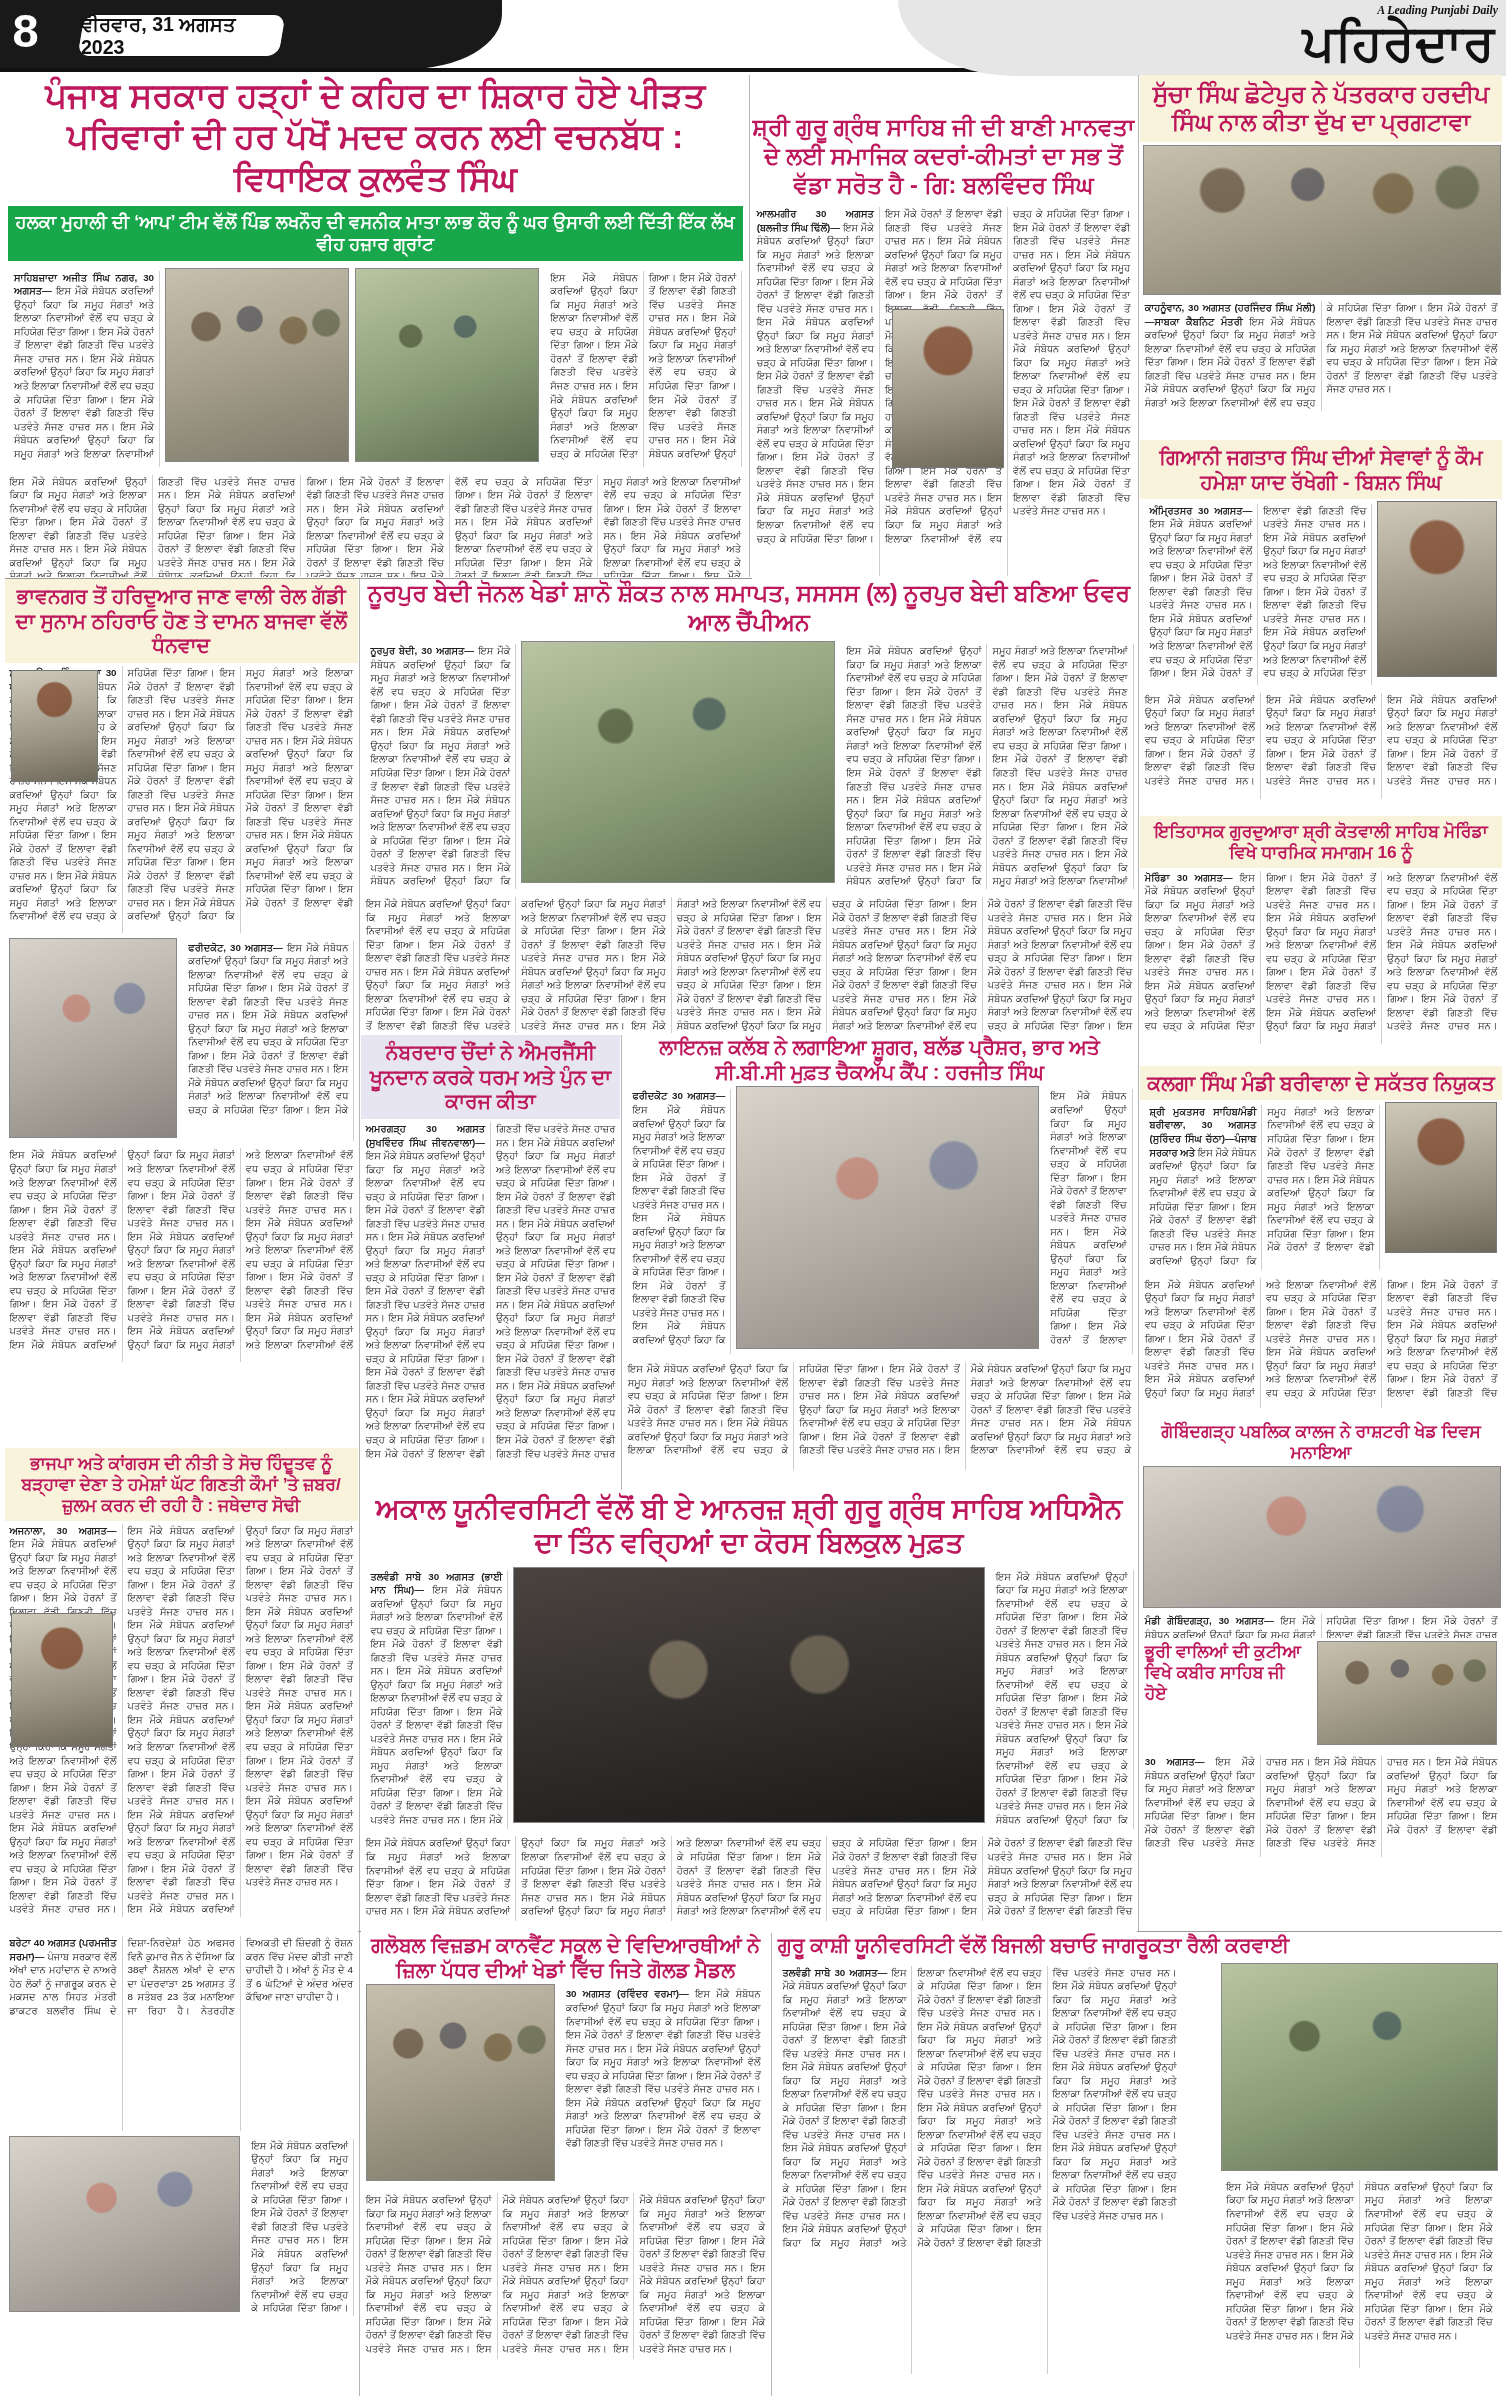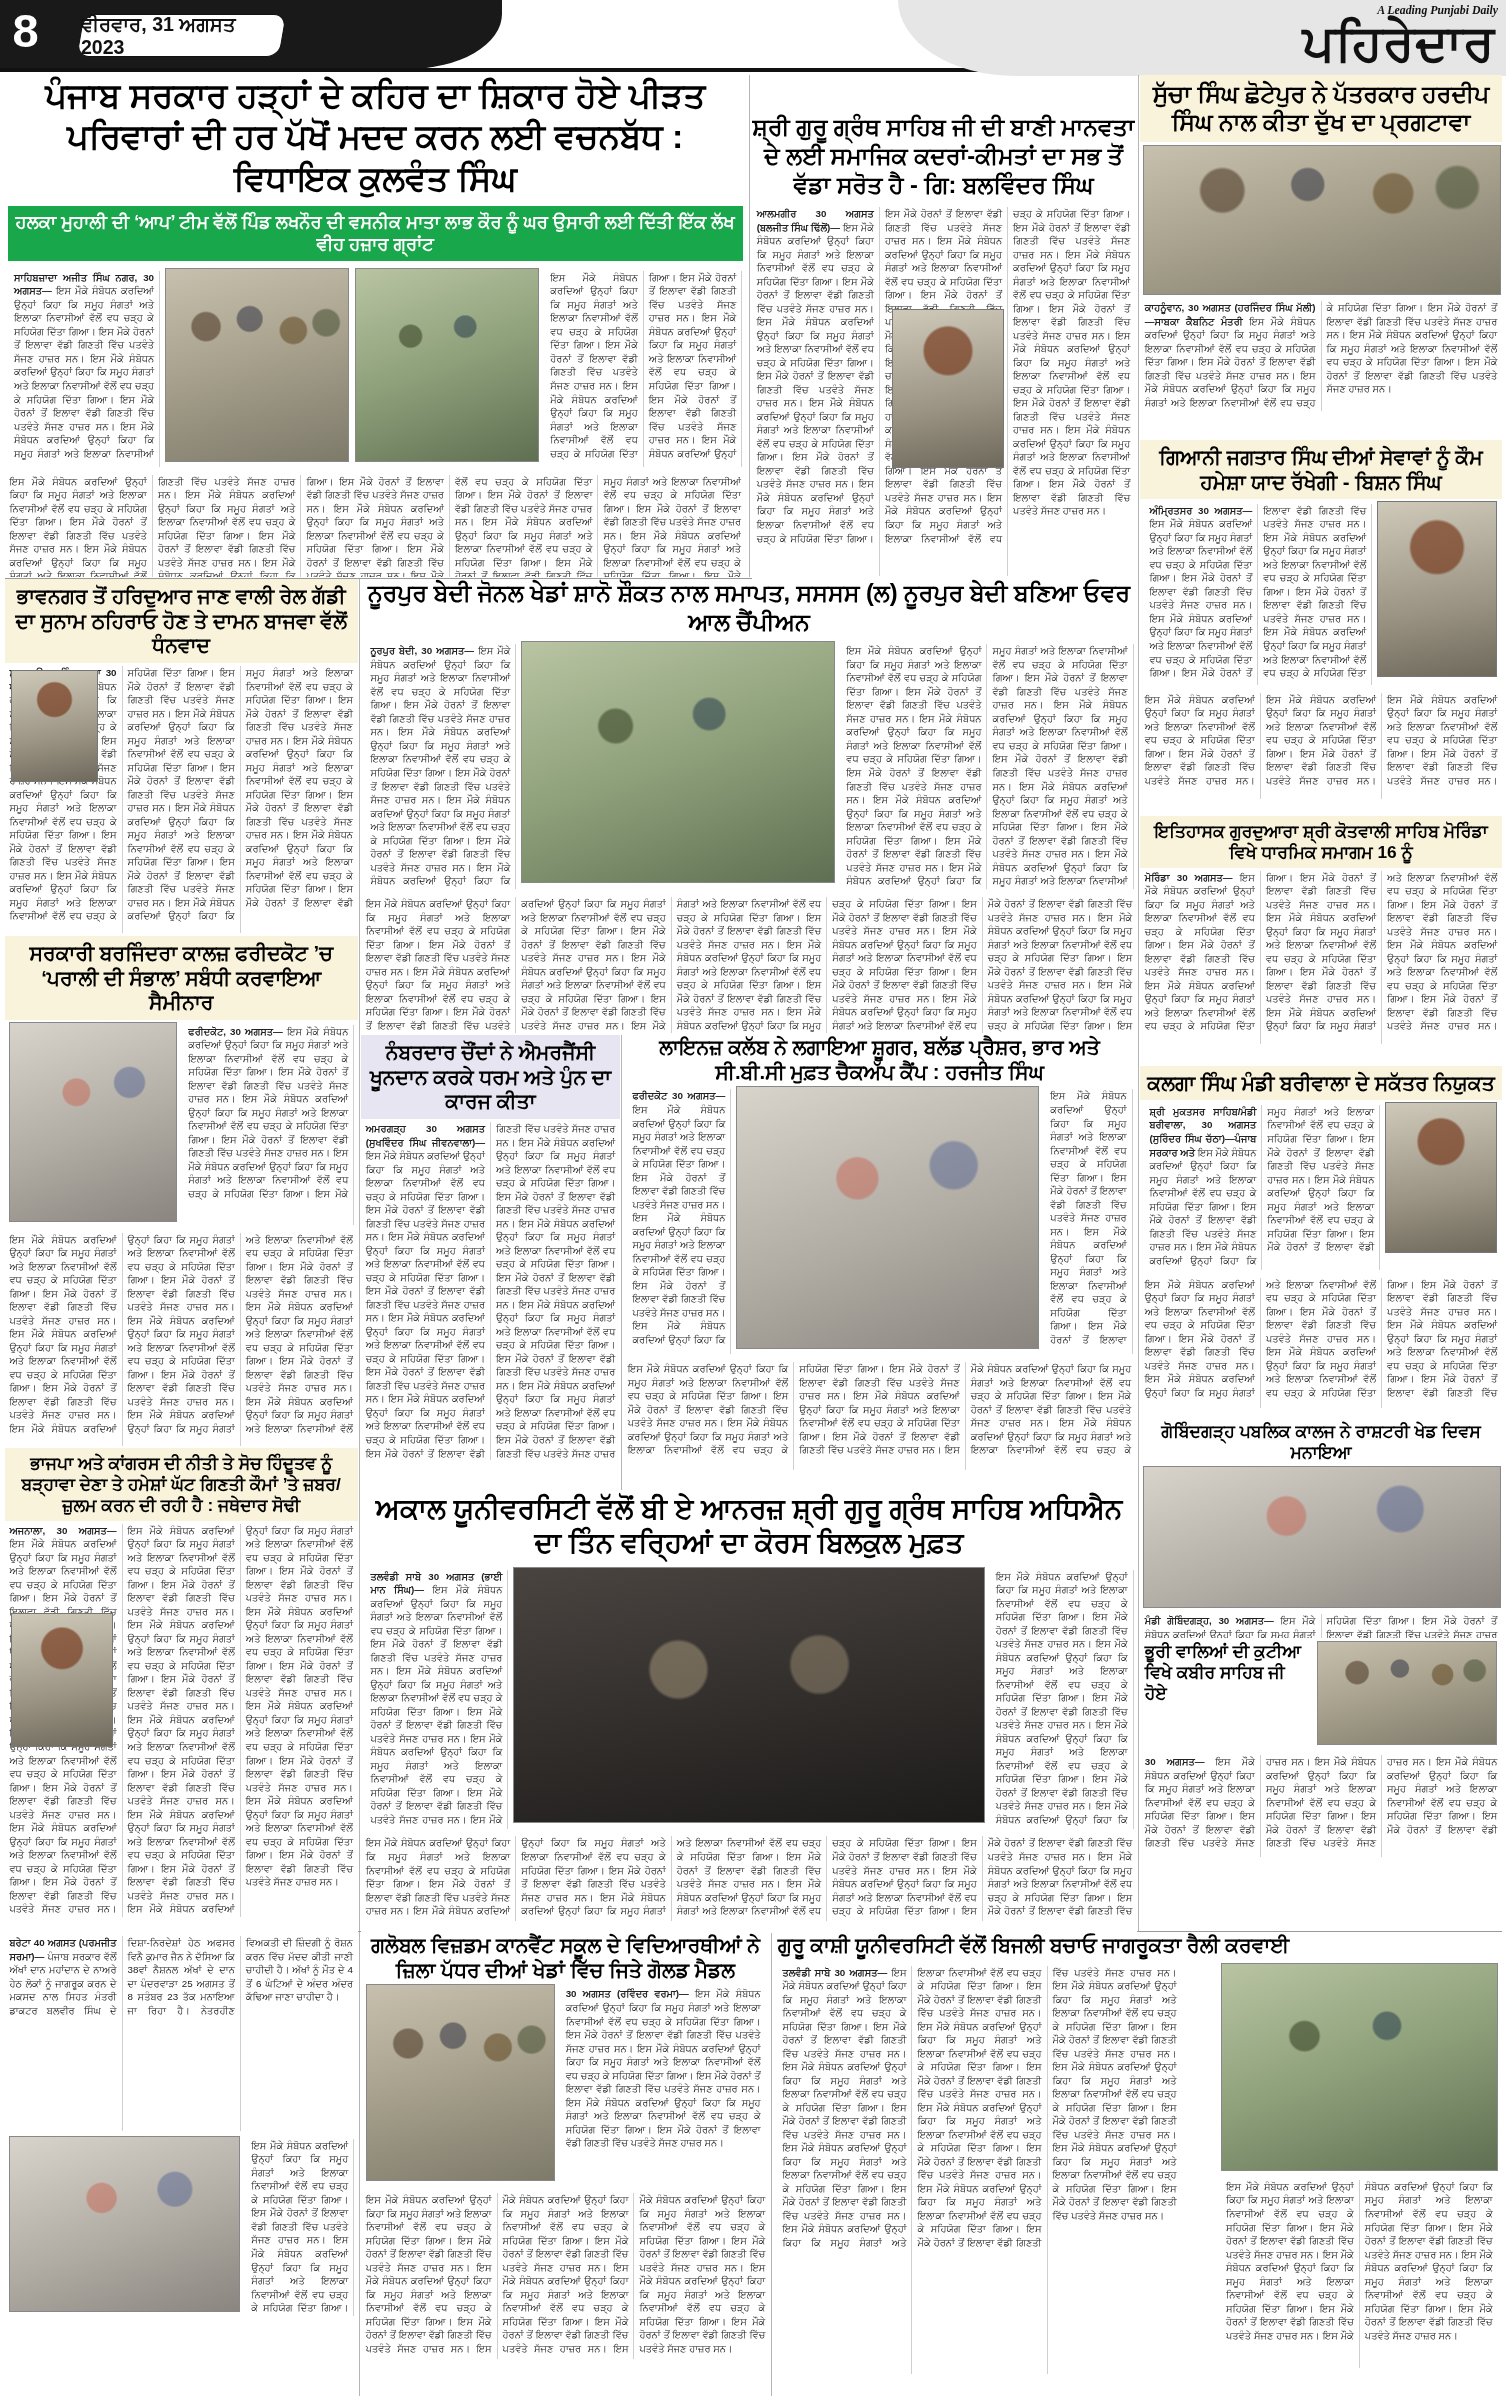--- a/index.html
+++ b/index.html
@@ -16,21 +16,21 @@
   .date-pill span{transform:skewX(10deg);font-size:19.6px;font-weight:bold;}
   .hdr-rule{position:absolute;left:0;top:68px;width:1378px;height:3.9px;background:#111;}
   .masthead{position:absolute;right:0;top:0;width:608px;height:76px;background:#e6e6e6;
             border-bottom-left-radius:118px 76px;}
   .tagline{position:absolute;right:7.9px;top:3.1px;font-family:"Liberation Serif",serif;
            font-style:italic;font-weight:bold;font-size:11.8px;}
   .logotype{position:absolute;right:11px;top:14px;font-size:50px;font-weight:900;letter-spacing:0.8px;}
 
   
   .story{position:absolute;overflow:hidden;background:#fff;}
-  .hl{margin:0;font-weight:900;text-align:center;line-height:1.22;color:#000000;}
+  .hl{margin:0;font-weight:900;text-align:center;line-height:1.22;color:#be185d;}
   .hl-xl{font-size:34px;}
   .hl-lg{font-size:23.6px;}
   .hl-md{font-size:20.4px;}
   .hl-sm{font-size:17.3px;}
   .cream{background:#f8f3da;padding:4.7px 6.3px;}
   .lav{background:#e7e5f1;padding:4.7px 6.3px;}
   .green-bar{background:#18a74a;color:#fff;font-weight:bold;font-size:18px;text-align:center;
              padding:6.3px 4.7px;margin:6.3px 3.1px 4.7px 3.1px;line-height:1.2;}
   .body{font-size:9.8px;line-height:1.38;text-align:justify;column-gap:11px;
         column-rule:0.8px solid #cfcfcf;padding:3.1px 4.7px;color:#222;}
@@ -190,21 +190,20 @@
   <div class="story" style="left:4.7px;top:579px;width:353px;height:355px;">
     <h2 class="hl hl-md cream">ਭਾਵਨਗਰ ਤੋਂ ਹਰਿਦੁਆਰ ਜਾਣ ਵਾਲੀ ਰੇਲ ਗੱਡੀ ਦਾ ਸੁਨਾਮ ਠਹਿਰਾਓ ਹੋਣ ਤੇ ਦਾਮਨ ਬਾਜਵਾ ਵੱਲੋਂ ਧੰਨਵਾਦ</h2>
     <div class="body cols-3" style="height:267px;">
       <span class="dl">ਸੁਨਾਮ ਊਧਮ ਸਿੰਘ ਵਾਲਾ 30 ਅਗਸਤ—</span>
       <span>ਇਸ ਮੌਕੇ ਸੰਬੋਧਨ ਕਰਦਿਆਂ ਉਨ੍ਹਾਂ ਕਿਹਾ ਕਿ ਸਮੂਹ ਸੰਗਤਾਂ ਅਤੇ ਇਲਾਕਾ ਨਿਵਾਸੀਆਂ ਵੱਲੋਂ ਵਧ ਚੜ੍ਹ ਕੇ ਸਹਿਯੋਗ ਦਿੱਤਾ ਗਿਆ। ਇਸ ਮੌਕੇ ਹੋਰਨਾਂ ਤੋਂ ਇਲਾਵਾ ਵੱਡੀ ਗਿਣਤੀ ਵਿੱਚ ਪਤਵੰਤੇ ਸੱਜਣ ਹਾਜ਼ਰ ਸਨ। ਇਸ ਮੌਕੇ ਸੰਬੋਧਨ ਕਰਦਿਆਂ ਉਨ੍ਹਾਂ ਕਿਹਾ ਕਿ ਸਮੂਹ ਸੰਗਤਾਂ ਅਤੇ ਇਲਾਕਾ ਨਿਵਾਸੀਆਂ ਵੱਲੋਂ ਵਧ ਚੜ੍ਹ ਕੇ ਸਹਿਯੋਗ ਦਿੱਤਾ ਗਿਆ। ਇਸ ਮੌਕੇ ਹੋਰਨਾਂ ਤੋਂ ਇਲਾਵਾ ਵੱਡੀ ਗਿਣਤੀ ਵਿੱਚ ਪਤਵੰਤੇ ਸੱਜਣ ਹਾਜ਼ਰ ਸਨ। ਇਸ ਮੌਕੇ ਸੰਬੋਧਨ ਕਰਦਿਆਂ ਉਨ੍ਹਾਂ ਕਿਹਾ ਕਿ ਸਮੂਹ ਸੰਗਤਾਂ ਅਤੇ ਇਲਾਕਾ ਨਿਵਾਸੀਆਂ ਵੱਲੋਂ ਵਧ ਚੜ੍ਹ ਕੇ ਸਹਿਯੋਗ ਦਿੱਤਾ ਗਿਆ। ਇਸ ਮੌਕੇ ਹੋਰਨਾਂ ਤੋਂ ਇਲਾਵਾ ਵੱਡੀ ਗਿਣਤੀ ਵਿੱਚ ਪਤਵੰਤੇ ਸੱਜਣ ਹਾਜ਼ਰ ਸਨ। ਇਸ ਮੌਕੇ ਸੰਬੋਧਨ ਕਰਦਿਆਂ ਉਨ੍ਹਾਂ ਕਿਹਾ ਕਿ ਸਮੂਹ ਸੰਗਤਾਂ ਅਤੇ ਇਲਾਕਾ ਨਿਵਾਸੀਆਂ ਵੱਲੋਂ ਵਧ ਚੜ੍ਹ ਕੇ ਸਹਿਯੋਗ ਦਿੱਤਾ ਗਿਆ। ਇਸ ਮੌਕੇ ਹੋਰਨਾਂ ਤੋਂ ਇਲਾਵਾ ਵੱਡੀ ਗਿਣਤੀ ਵਿੱਚ ਪਤਵੰਤੇ ਸੱਜਣ ਹਾਜ਼ਰ ਸਨ। ਇਸ ਮੌਕੇ ਸੰਬੋਧਨ ਕਰਦਿਆਂ ਉਨ੍ਹਾਂ ਕਿਹਾ ਕਿ ਸਮੂਹ ਸੰਗਤਾਂ ਅਤੇ ਇਲਾਕਾ ਨਿਵਾਸੀਆਂ ਵੱਲੋਂ ਵਧ ਚੜ੍ਹ ਕੇ ਸਹਿਯੋਗ ਦਿੱਤਾ ਗਿਆ। ਇਸ ਮੌਕੇ ਹੋਰਨਾਂ ਤੋਂ ਇਲਾਵਾ ਵੱਡੀ ਗਿਣਤੀ ਵਿੱਚ ਪਤਵੰਤੇ ਸੱਜਣ ਹਾਜ਼ਰ ਸਨ। ਇਸ ਮੌਕੇ ਸੰਬੋਧਨ ਕਰਦਿਆਂ ਉਨ੍ਹਾਂ ਕਿਹਾ ਕਿ ਸਮੂਹ ਸੰਗਤਾਂ ਅਤੇ ਇਲਾਕਾ ਨਿਵਾਸੀਆਂ ਵੱਲੋਂ ਵਧ ਚੜ੍ਹ ਕੇ ਸਹਿਯੋਗ ਦਿੱਤਾ ਗਿਆ। ਇਸ ਮੌਕੇ ਹੋਰਨਾਂ ਤੋਂ ਇਲਾਵਾ ਵੱਡੀ ਗਿਣਤੀ ਵਿੱਚ ਪਤਵੰਤੇ ਸੱਜਣ ਹਾਜ਼ਰ ਸਨ। ਇਸ ਮੌਕੇ ਸੰਬੋਧਨ ਕਰਦਿਆਂ ਉਨ੍ਹਾਂ ਕਿਹਾ ਕਿ ਸਮੂਹ ਸੰਗਤਾਂ ਅਤੇ ਇਲਾਕਾ ਨਿਵਾਸੀਆਂ ਵੱਲੋਂ ਵਧ ਚੜ੍ਹ ਕੇ ਸਹਿਯੋਗ ਦਿੱਤਾ ਗਿਆ। ਇਸ ਮੌਕੇ ਹੋਰਨਾਂ ਤੋਂ ਇਲਾਵਾ ਵੱਡੀ ਗਿਣਤੀ ਵਿੱਚ ਪਤਵੰਤੇ ਸੱਜਣ ਹਾਜ਼ਰ ਸਨ। ਇਸ ਮੌਕੇ ਸੰਬੋਧਨ ਕਰਦਿਆਂ ਉਨ੍ਹਾਂ ਕਿਹਾ ਕਿ ਸਮੂਹ ਸੰਗਤਾਂ ਅਤੇ ਇਲਾਕਾ ਨਿਵਾਸੀਆਂ ਵੱਲੋਂ ਵਧ ਚੜ੍ਹ ਕੇ ਸਹਿਯੋਗ ਦਿੱਤਾ ਗਿਆ। ਇਸ ਮੌਕੇ ਹੋਰਨਾਂ ਤੋਂ ਇਲਾਵਾ ਵੱਡੀ ਗਿਣਤੀ ਵਿੱਚ ਪਤਵੰਤੇ ਸੱਜਣ ਹਾਜ਼ਰ ਸਨ। </span>
     </div>
     <div class="portrait" style="left:6.3px;top:91px;width:85px;height:110px;"></div>
   </div>
 
   <div class="story" style="left:4.7px;top:936px;width:353px;height:510px;">
-    <h2 class="hl hl-md cream">ਸਰਕਾਰੀ ਬਰਜਿੰਦਰਾ ਕਾਲਜ਼ ਫਰੀਦਕੋਟ ’ਚ ‘ਪਰਾਲੀ ਦੀ ਸੰਭਾਲ’ ਸਬੰਧੀ ਕਰਵਾਇਆ ਸੈਮੀਨਾਰ</h2>
     <div class="row">
       <div class="photo ph-indoor" style="width:166px;height:198px;"></div>
       <div class="body cols-1 flex1" style="height:200px;">
         <span class="dl">ਫਰੀਦਕੋਟ, 30 ਅਗਸਤ—</span>
         <span>ਇਸ ਮੌਕੇ ਸੰਬੋਧਨ ਕਰਦਿਆਂ ਉਨ੍ਹਾਂ ਕਿਹਾ ਕਿ ਸਮੂਹ ਸੰਗਤਾਂ ਅਤੇ ਇਲਾਕਾ ਨਿਵਾਸੀਆਂ ਵੱਲੋਂ ਵਧ ਚੜ੍ਹ ਕੇ ਸਹਿਯੋਗ ਦਿੱਤਾ ਗਿਆ। ਇਸ ਮੌਕੇ ਹੋਰਨਾਂ ਤੋਂ ਇਲਾਵਾ ਵੱਡੀ ਗਿਣਤੀ ਵਿੱਚ ਪਤਵੰਤੇ ਸੱਜਣ ਹਾਜ਼ਰ ਸਨ। ਇਸ ਮੌਕੇ ਸੰਬੋਧਨ ਕਰਦਿਆਂ ਉਨ੍ਹਾਂ ਕਿਹਾ ਕਿ ਸਮੂਹ ਸੰਗਤਾਂ ਅਤੇ ਇਲਾਕਾ ਨਿਵਾਸੀਆਂ ਵੱਲੋਂ ਵਧ ਚੜ੍ਹ ਕੇ ਸਹਿਯੋਗ ਦਿੱਤਾ ਗਿਆ। ਇਸ ਮੌਕੇ ਹੋਰਨਾਂ ਤੋਂ ਇਲਾਵਾ ਵੱਡੀ ਗਿਣਤੀ ਵਿੱਚ ਪਤਵੰਤੇ ਸੱਜਣ ਹਾਜ਼ਰ ਸਨ। ਇਸ ਮੌਕੇ ਸੰਬੋਧਨ ਕਰਦਿਆਂ ਉਨ੍ਹਾਂ ਕਿਹਾ ਕਿ ਸਮੂਹ ਸੰਗਤਾਂ ਅਤੇ ਇਲਾਕਾ ਨਿਵਾਸੀਆਂ ਵੱਲੋਂ ਵਧ ਚੜ੍ਹ ਕੇ ਸਹਿਯੋਗ ਦਿੱਤਾ ਗਿਆ। ਇਸ ਮੌਕੇ ਹੋਰਨਾਂ ਤੋਂ ਇਲਾਵਾ ਵੱਡੀ ਗਿਣਤੀ ਵਿੱਚ ਪਤਵੰਤੇ ਸੱਜਣ ਹਾਜ਼ਰ ਸਨ। </span>
       </div>
     </div>
     <div class="body cols-3" style="height:214px;">
       <span>ਇਸ ਮੌਕੇ ਸੰਬੋਧਨ ਕਰਦਿਆਂ ਉਨ੍ਹਾਂ ਕਿਹਾ ਕਿ ਸਮੂਹ ਸੰਗਤਾਂ ਅਤੇ ਇਲਾਕਾ ਨਿਵਾਸੀਆਂ ਵੱਲੋਂ ਵਧ ਚੜ੍ਹ ਕੇ ਸਹਿਯੋਗ ਦਿੱਤਾ ਗਿਆ। ਇਸ ਮੌਕੇ ਹੋਰਨਾਂ ਤੋਂ ਇਲਾਵਾ ਵੱਡੀ ਗਿਣਤੀ ਵਿੱਚ ਪਤਵੰਤੇ ਸੱਜਣ ਹਾਜ਼ਰ ਸਨ। ਇਸ ਮੌਕੇ ਸੰਬੋਧਨ ਕਰਦਿਆਂ ਉਨ੍ਹਾਂ ਕਿਹਾ ਕਿ ਸਮੂਹ ਸੰਗਤਾਂ ਅਤੇ ਇਲਾਕਾ ਨਿਵਾਸੀਆਂ ਵੱਲੋਂ ਵਧ ਚੜ੍ਹ ਕੇ ਸਹਿਯੋਗ ਦਿੱਤਾ ਗਿਆ। ਇਸ ਮੌਕੇ ਹੋਰਨਾਂ ਤੋਂ ਇਲਾਵਾ ਵੱਡੀ ਗਿਣਤੀ ਵਿੱਚ ਪਤਵੰਤੇ ਸੱਜਣ ਹਾਜ਼ਰ ਸਨ। ਇਸ ਮੌਕੇ ਸੰਬੋਧਨ ਕਰਦਿਆਂ ਉਨ੍ਹਾਂ ਕਿਹਾ ਕਿ ਸਮੂਹ ਸੰਗਤਾਂ ਅਤੇ ਇਲਾਕਾ ਨਿਵਾਸੀਆਂ ਵੱਲੋਂ ਵਧ ਚੜ੍ਹ ਕੇ ਸਹਿਯੋਗ ਦਿੱਤਾ ਗਿਆ। ਇਸ ਮੌਕੇ ਹੋਰਨਾਂ ਤੋਂ ਇਲਾਵਾ ਵੱਡੀ ਗਿਣਤੀ ਵਿੱਚ ਪਤਵੰਤੇ ਸੱਜਣ ਹਾਜ਼ਰ ਸਨ। ਇਸ ਮੌਕੇ ਸੰਬੋਧਨ ਕਰਦਿਆਂ ਉਨ੍ਹਾਂ ਕਿਹਾ ਕਿ ਸਮੂਹ ਸੰਗਤਾਂ ਅਤੇ ਇਲਾਕਾ ਨਿਵਾਸੀਆਂ ਵੱਲੋਂ ਵਧ ਚੜ੍ਹ ਕੇ ਸਹਿਯੋਗ ਦਿੱਤਾ ਗਿਆ। ਇਸ ਮੌਕੇ ਹੋਰਨਾਂ ਤੋਂ ਇਲਾਵਾ ਵੱਡੀ ਗਿਣਤੀ ਵਿੱਚ ਪਤਵੰਤੇ ਸੱਜਣ ਹਾਜ਼ਰ ਸਨ। ਇਸ ਮੌਕੇ ਸੰਬੋਧਨ ਕਰਦਿਆਂ ਉਨ੍ਹਾਂ ਕਿਹਾ ਕਿ ਸਮੂਹ ਸੰਗਤਾਂ ਅਤੇ ਇਲਾਕਾ ਨਿਵਾਸੀਆਂ ਵੱਲੋਂ ਵਧ ਚੜ੍ਹ ਕੇ ਸਹਿਯੋਗ ਦਿੱਤਾ ਗਿਆ। ਇਸ ਮੌਕੇ ਹੋਰਨਾਂ ਤੋਂ ਇਲਾਵਾ ਵੱਡੀ ਗਿਣਤੀ ਵਿੱਚ ਪਤਵੰਤੇ ਸੱਜਣ ਹਾਜ਼ਰ ਸਨ। ਇਸ ਮੌਕੇ ਸੰਬੋਧਨ ਕਰਦਿਆਂ ਉਨ੍ਹਾਂ ਕਿਹਾ ਕਿ ਸਮੂਹ ਸੰਗਤਾਂ ਅਤੇ ਇਲਾਕਾ ਨਿਵਾਸੀਆਂ ਵੱਲੋਂ ਵਧ ਚੜ੍ਹ ਕੇ ਸਹਿਯੋਗ ਦਿੱਤਾ ਗਿਆ। ਇਸ ਮੌਕੇ ਹੋਰਨਾਂ ਤੋਂ ਇਲਾਵਾ ਵੱਡੀ ਗਿਣਤੀ ਵਿੱਚ ਪਤਵੰਤੇ ਸੱਜਣ ਹਾਜ਼ਰ ਸਨ। ਇਸ ਮੌਕੇ ਸੰਬੋਧਨ ਕਰਦਿਆਂ ਉਨ੍ਹਾਂ ਕਿਹਾ ਕਿ ਸਮੂਹ ਸੰਗਤਾਂ ਅਤੇ ਇਲਾਕਾ ਨਿਵਾਸੀਆਂ ਵੱਲੋਂ ਵਧ ਚੜ੍ਹ ਕੇ ਸਹਿਯੋਗ ਦਿੱਤਾ ਗਿਆ। ਇਸ ਮੌਕੇ ਹੋਰਨਾਂ ਤੋਂ ਇਲਾਵਾ ਵੱਡੀ ਗਿਣਤੀ ਵਿੱਚ ਪਤਵੰਤੇ ਸੱਜਣ ਹਾਜ਼ਰ ਸਨ। ਇਸ ਮੌਕੇ ਸੰਬੋਧਨ ਕਰਦਿਆਂ ਉਨ੍ਹਾਂ ਕਿਹਾ ਕਿ ਸਮੂਹ ਸੰਗਤਾਂ ਅਤੇ ਇਲਾਕਾ ਨਿਵਾਸੀਆਂ ਵੱਲੋਂ ਵਧ ਚੜ੍ਹ ਕੇ ਸਹਿਯੋਗ ਦਿੱਤਾ ਗਿਆ। ਇਸ ਮੌਕੇ ਹੋਰਨਾਂ ਤੋਂ ਇਲਾਵਾ ਵੱਡੀ ਗਿਣਤੀ ਵਿੱਚ ਪਤਵੰਤੇ ਸੱਜਣ ਹਾਜ਼ਰ ਸਨ। ਇਸ ਮੌਕੇ ਸੰਬੋਧਨ ਕਰਦਿਆਂ ਉਨ੍ਹਾਂ ਕਿਹਾ ਕਿ ਸਮੂਹ ਸੰਗਤਾਂ ਅਤੇ ਇਲਾਕਾ ਨਿਵਾਸੀਆਂ ਵੱਲੋਂ ਵਧ ਚੜ੍ਹ ਕੇ ਸਹਿਯੋਗ ਦਿੱਤਾ ਗਿਆ। ਇਸ ਮੌਕੇ ਹੋਰਨਾਂ ਤੋਂ ਇਲਾਵਾ ਵੱਡੀ ਗਿਣਤੀ ਵਿੱਚ ਪਤਵੰਤੇ ਸੱਜਣ ਹਾਜ਼ਰ ਸਨ। </span>
     </div>

